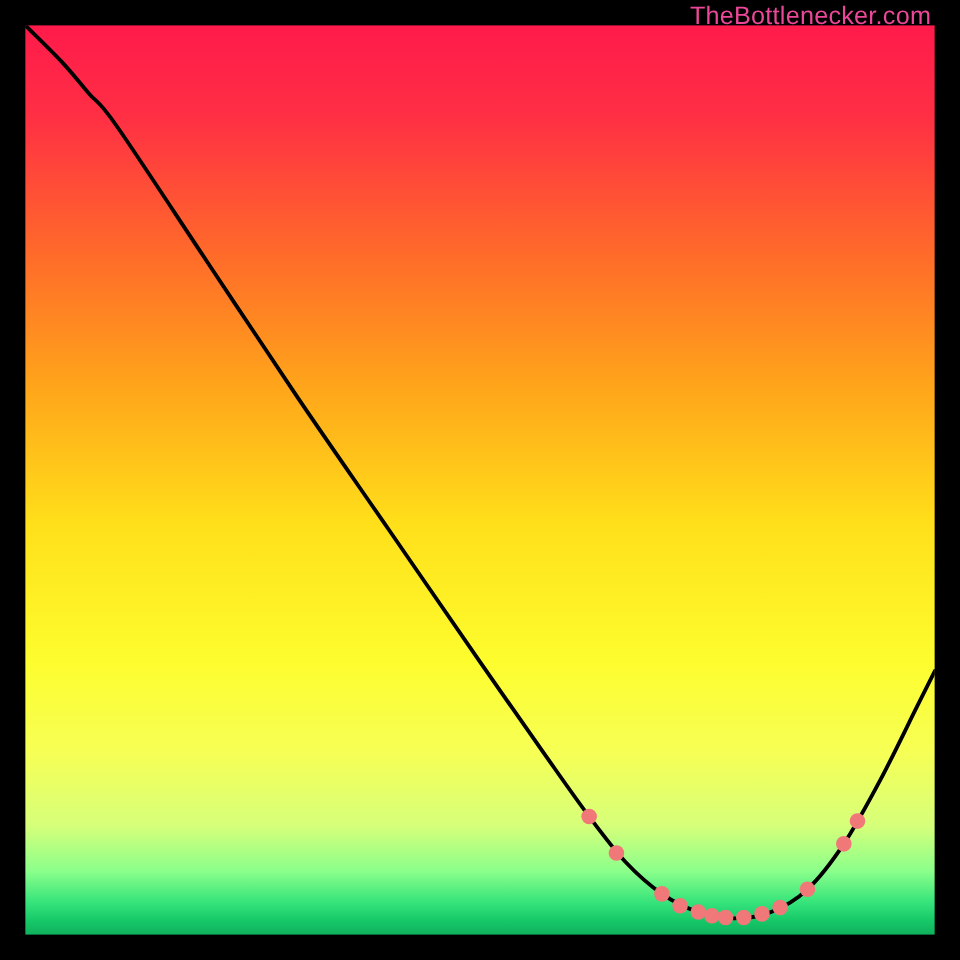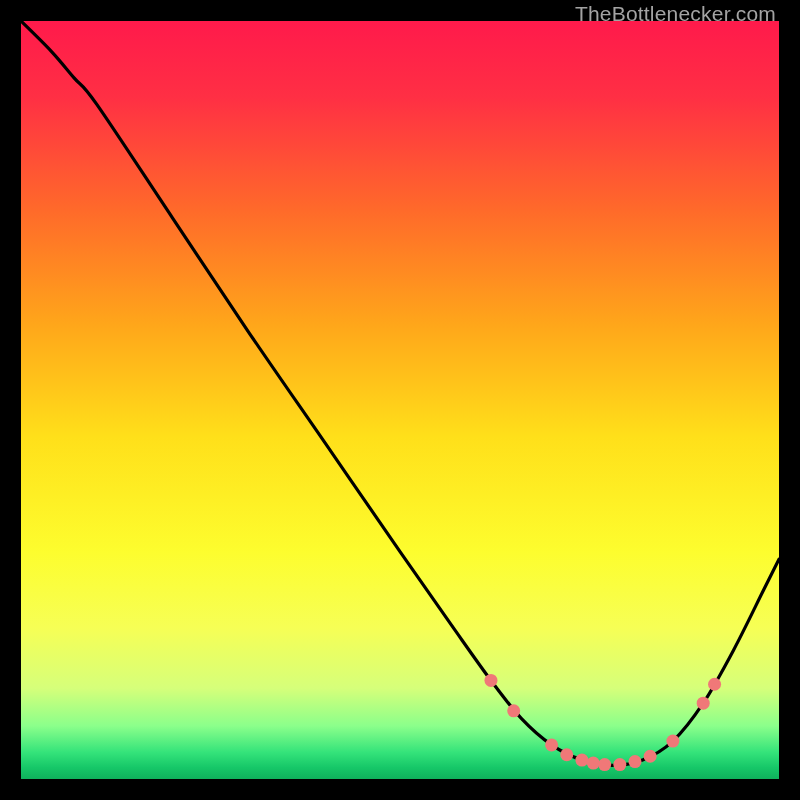--- a/index.html
+++ b/index.html
@@ -16,21 +16,21 @@
     left: 21px;
     top: 21px;
     width: 758px;
     height: 758px;
     background: #000;
   }
   .attribution {
     position: absolute;
     top: 2px;
     right: 24px;
-    color: #a3a3a3;
+    color: #ec4899;
     font-size: 21px;
     font-weight: 400;
     letter-spacing: 0.2px;
   }
   svg {
     position: absolute;
     left: 21px;
     top: 21px;
   }
 </style>

